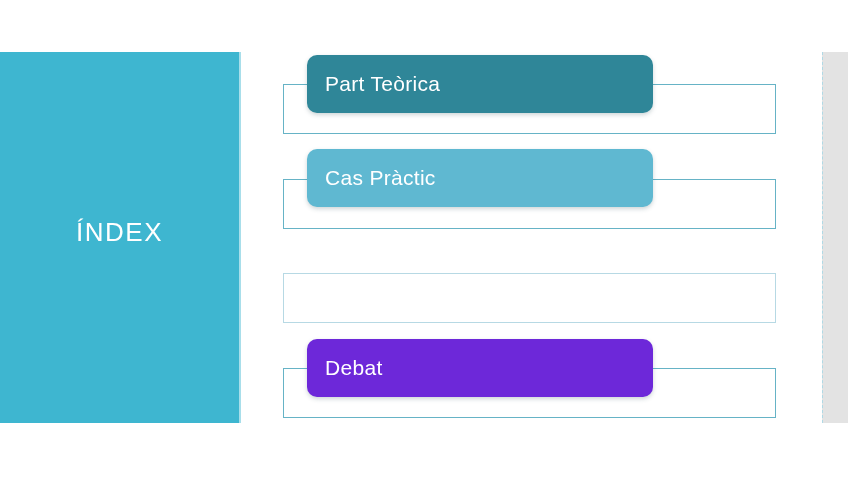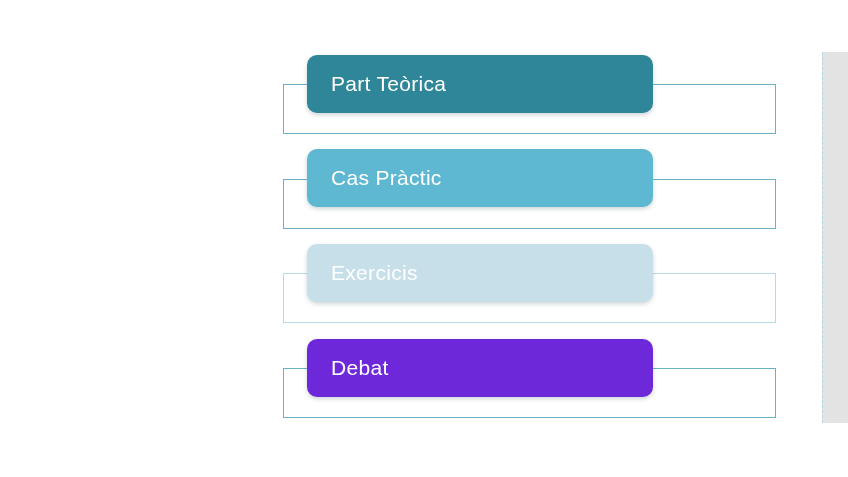--- a/index.html
+++ b/index.html
@@ -22,38 +22,40 @@
     box-sizing:border-box;
   }
   .row-outline{
     position:absolute;left:283px;width:493px;height:50px;
     background:#ffffff;border:1.5px solid #66b3c6;box-sizing:border-box;
   }
   .row-outline.pale{border-color:#b7d9e4;}
   .row-button{
     position:absolute;left:307px;width:346px;height:58px;
     border-radius:10px;display:flex;align-items:center;
-    padding-left:24px;box-sizing:border-box;
+    padding-left:18px;box-sizing:border-box;
     color:#ffffff;font-size:21px;letter-spacing:0.3px;
     box-shadow:0 2px 4px rgba(60,90,100,0.25);
   }
   .o1{top:84px;}  .o2{top:179px;}  .o3{top:273px;}  .o4{top:368px;}
   .b1{top:55px;}  .b2{top:149px;}  .b3{top:244px;}  .b4{top:339px;}
 </style>
 </head>
 <body>
 
 <div class="slide">
 
+  <div class="sidebar" style="background-color: rgb(62, 182, 208);">
+    <div class="sidebar-title" style="color: rgb(255, 255, 255);">ÍNDEX</div>
+  </div>
 
   <div class="right-strip" style="background-color: rgb(227, 227, 227);"></div>
 
   <div class="row-outline o1" style="border-color: rgb(102, 179, 198);"></div>
   <div class="row-outline o2" style="border-color: rgb(102, 179, 198);"></div>
   <div class="row-outline o3 pale" style="border-color: rgb(183, 217, 228);"></div>
   <div class="row-outline o4" style="border-color: rgb(102, 179, 198);"></div>
 
   <div class="row-button b1" style="background-color: rgb(47, 134, 152); color: rgb(255, 255, 255);">Part Teòrica</div>
   <div class="row-button b2" style="background-color: rgb(95, 184, 209); color: rgb(255, 255, 255);">Cas Pràctic</div>
-  <div class="row-button b3" style="background-color: rgb(198, 223, 233); color: rgb(255, 255, 255);">Exercicis</div>
   <div class="row-button b4" style="background-color: #6d28d9; color: rgb(255, 255, 255);">Debat</div>
 
 </div>
 
 </body></html>

